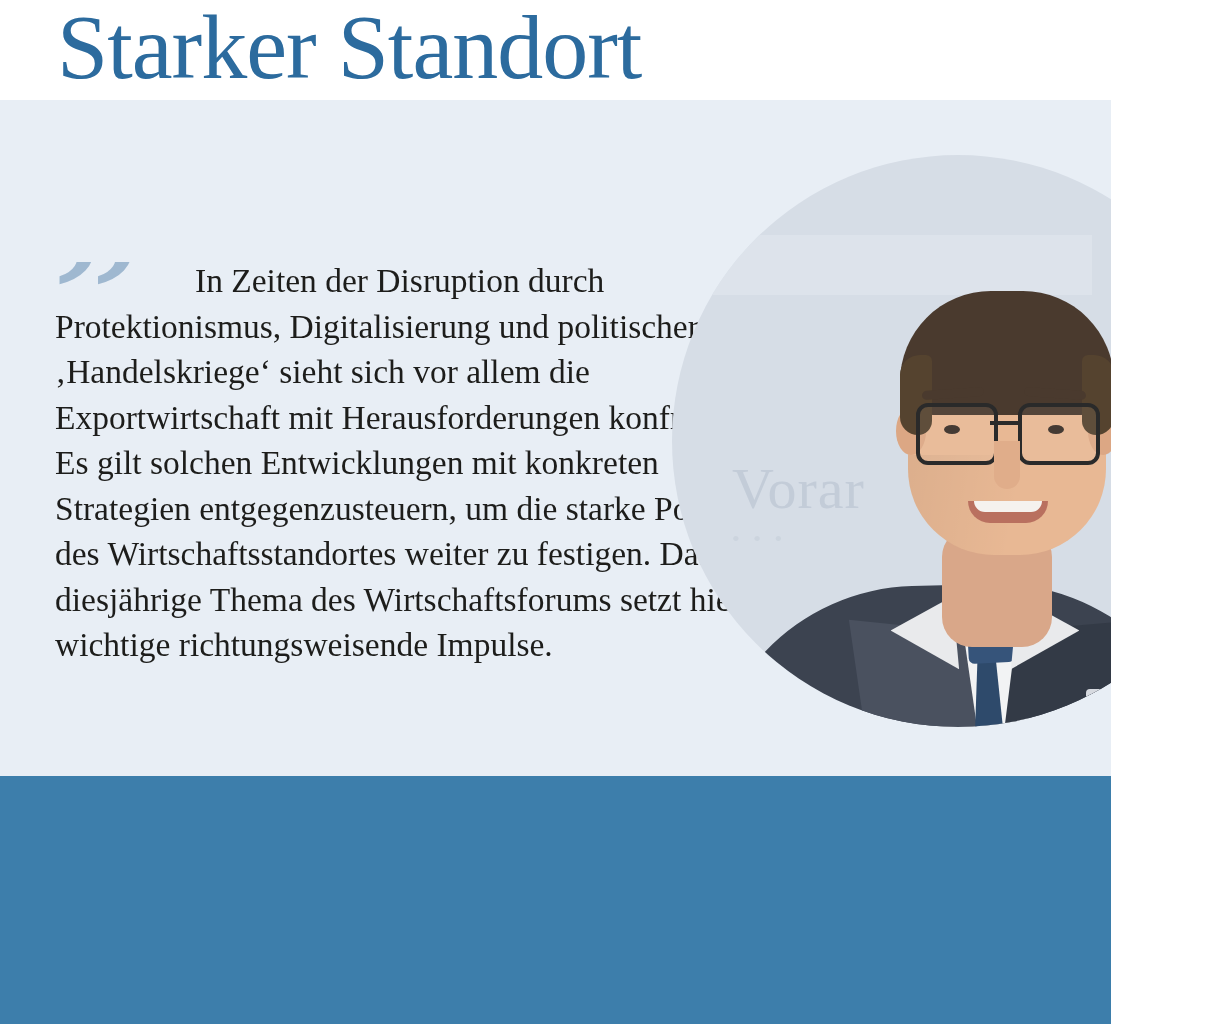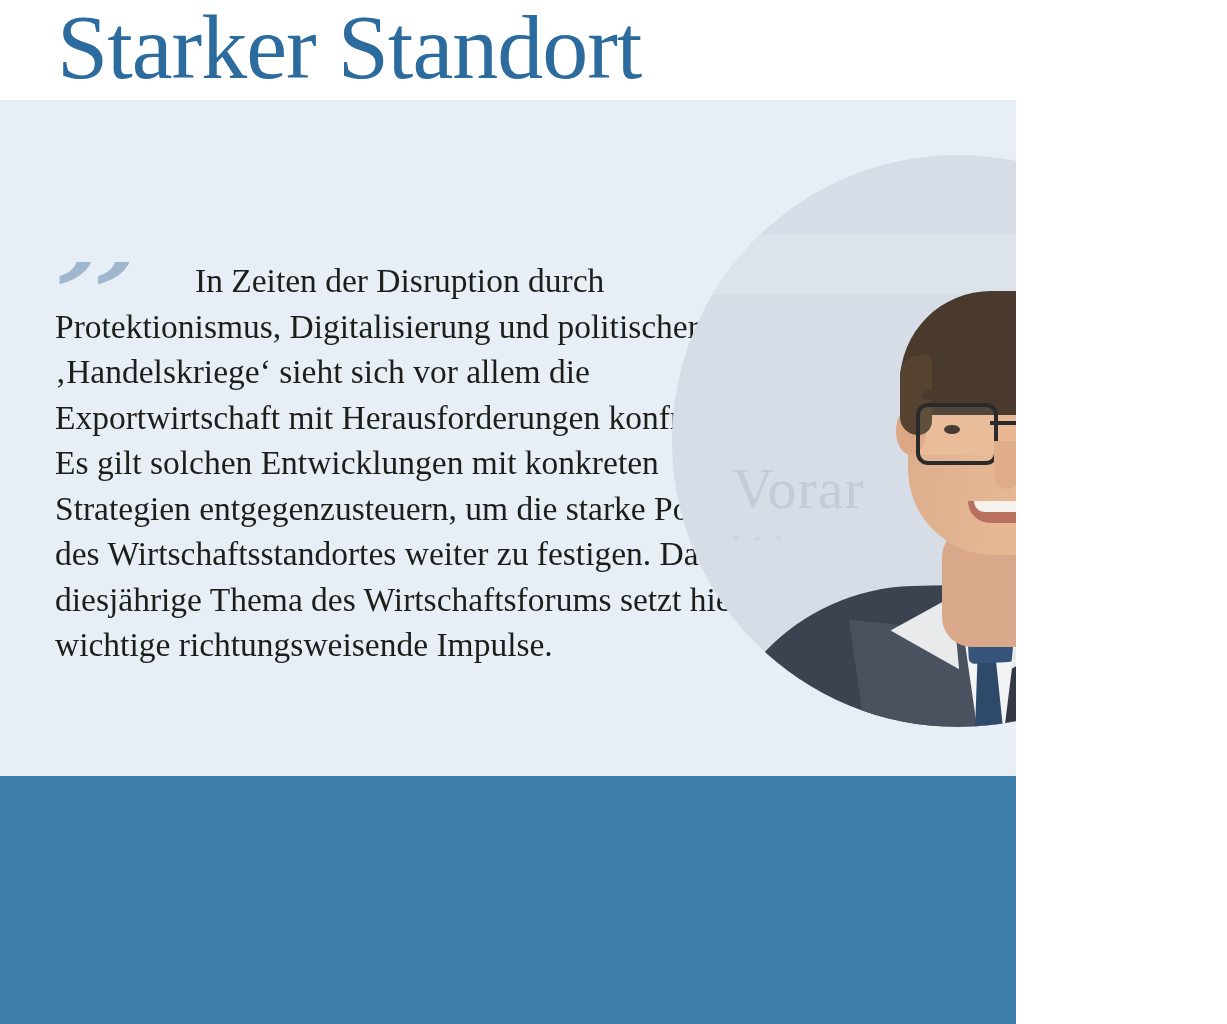--- a/index.html
+++ b/index.html
@@ -9,21 +9,21 @@
   }
   body {
     width: 1227px;
     height: 1024px;
     overflow: hidden;
     font-family: "Liberation Serif", serif;
   }
 
   .ad {
     position: relative;
-    width: 1016px;
+    width: 1111px;
     height: 1024px;
     background: #fdba74;
     overflow: hidden;
   }
 
   
   .headline-area {
     position: absolute;
     left: 0;
     top: 0;

